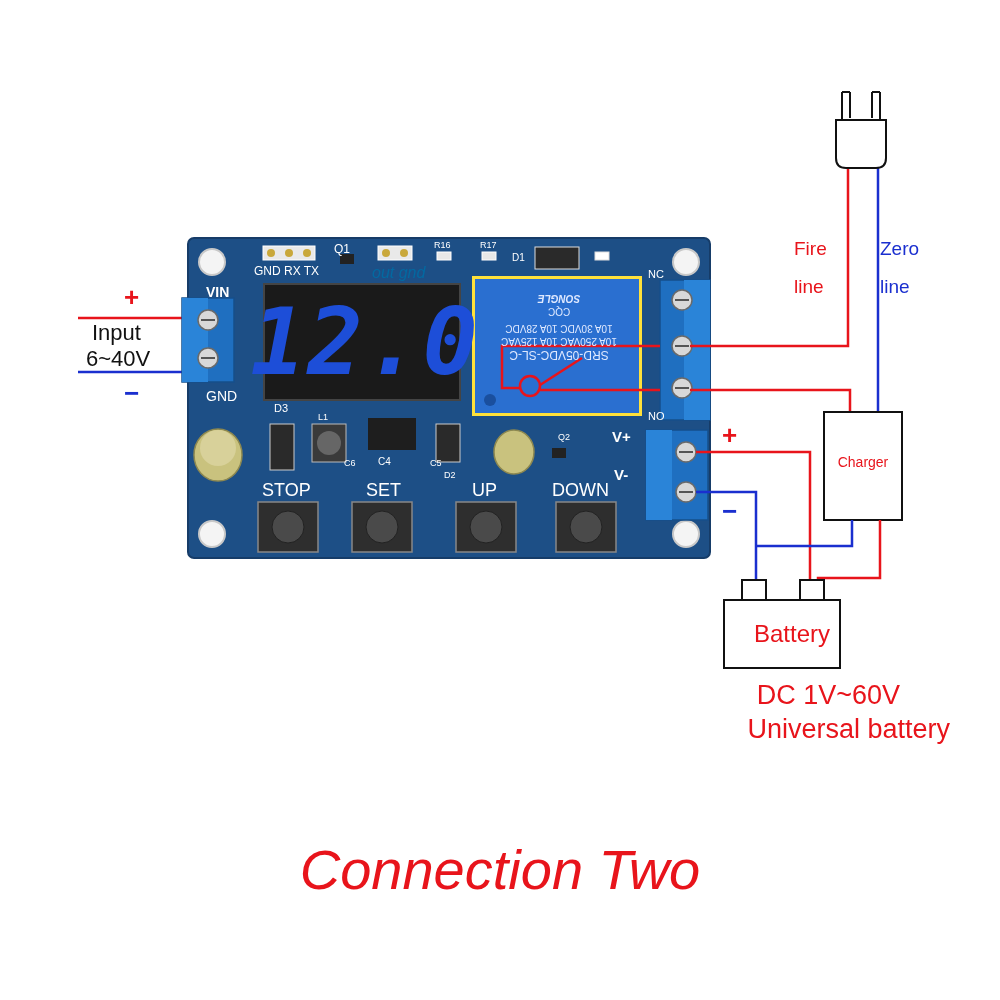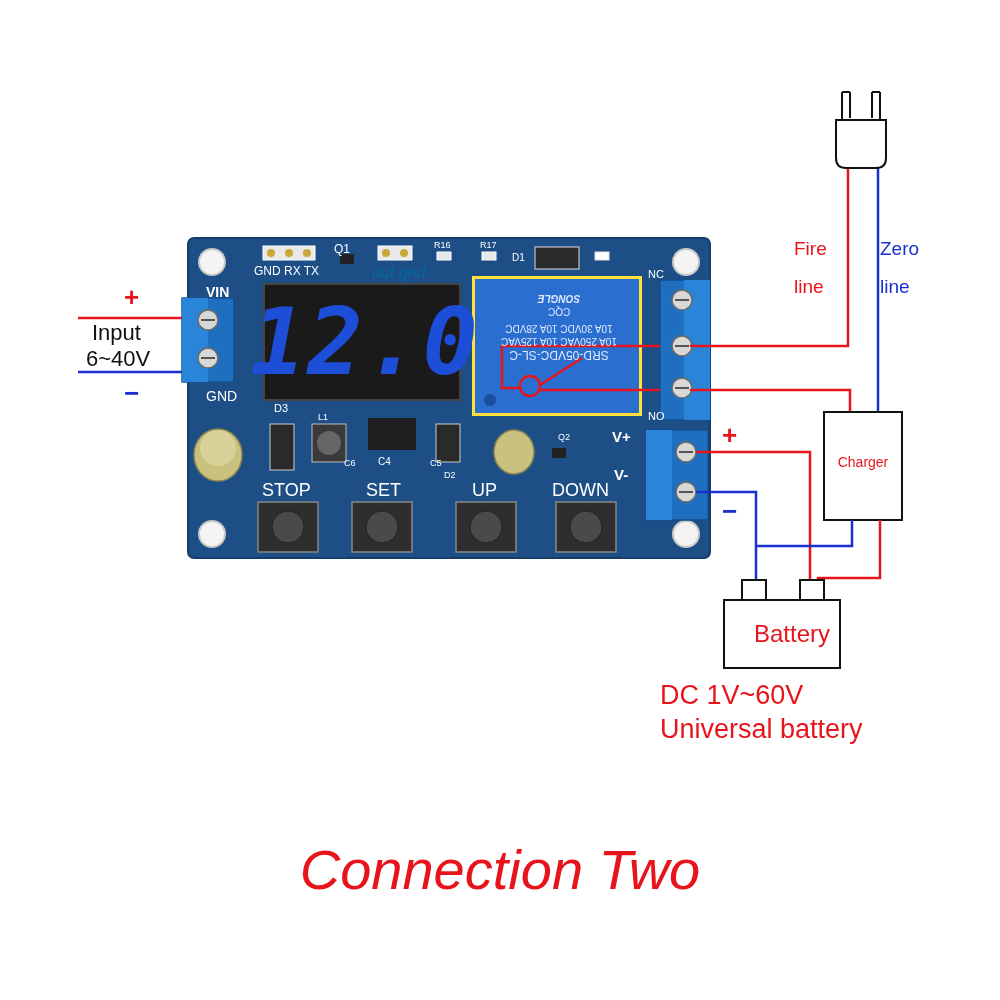--- a/index.html
+++ b/index.html
@@ -203,16 +203,16 @@
   <div>line</div>
 </div>
 <div style="position:absolute; left:880px; top:230px; font-size:19px; color:#1a2fcf; line-height:38px;">
   <div>Zero</div>
   <div>line</div>
 </div>
 
 <div style="position:absolute; left:826px; top:454px; width:74px; text-align:center; font-size:14px; color:#e8141b;">Charger</div>
 
 <div style="position:absolute; left:724px; top:620px; width:136px; text-align:center; font-size:24px; color:#e8141b;">Battery</div>
-<div style="position:absolute; left:660px; top:680px; width:240px; text-align:left; font-size:27px; color:#e8141b;">DC 1V~60V</div>
-<div style="position:absolute; left:660px; top:714px; width:290px; text-align:left; font-size:27px; color:#e8141b;">Universal battery</div>
+<div style="position:absolute; left:660px; top:680px; width:240px; text-align:right; font-size:27px; color:#e8141b;">DC 1V~60V</div>
+<div style="position:absolute; left:660px; top:714px; width:290px; text-align:right; font-size:27px; color:#e8141b;">Universal battery</div>
 
 <div class="title">Connection Two</div>
 
 </body></html>

